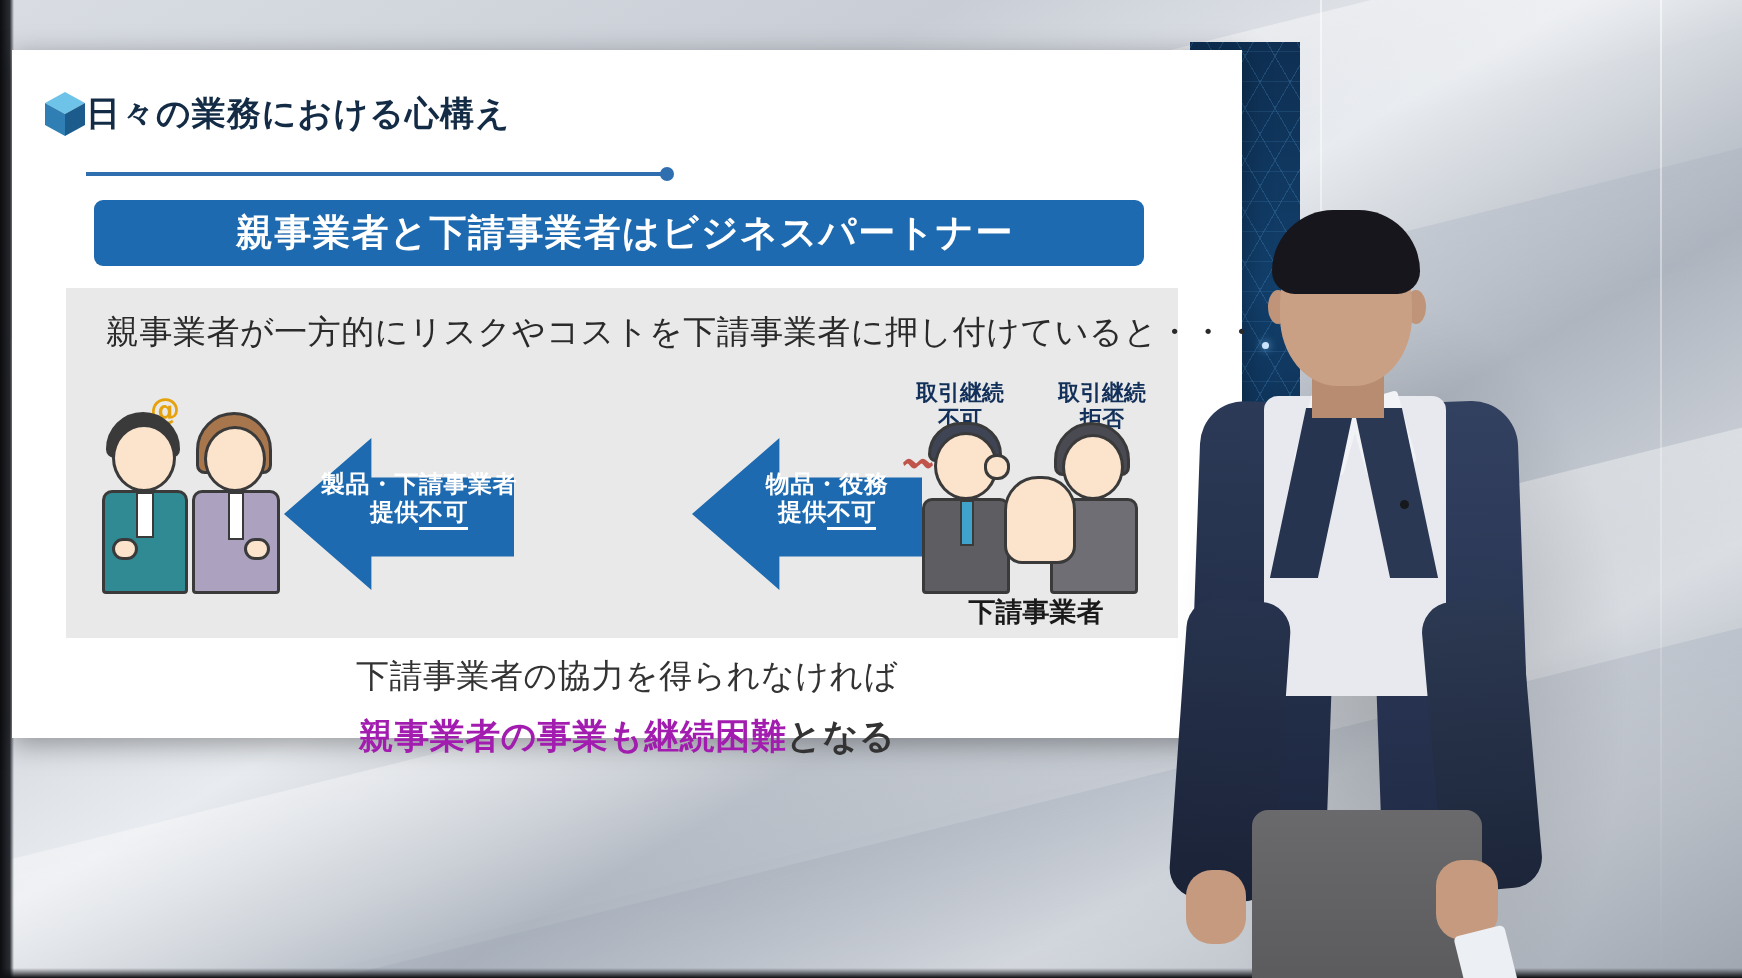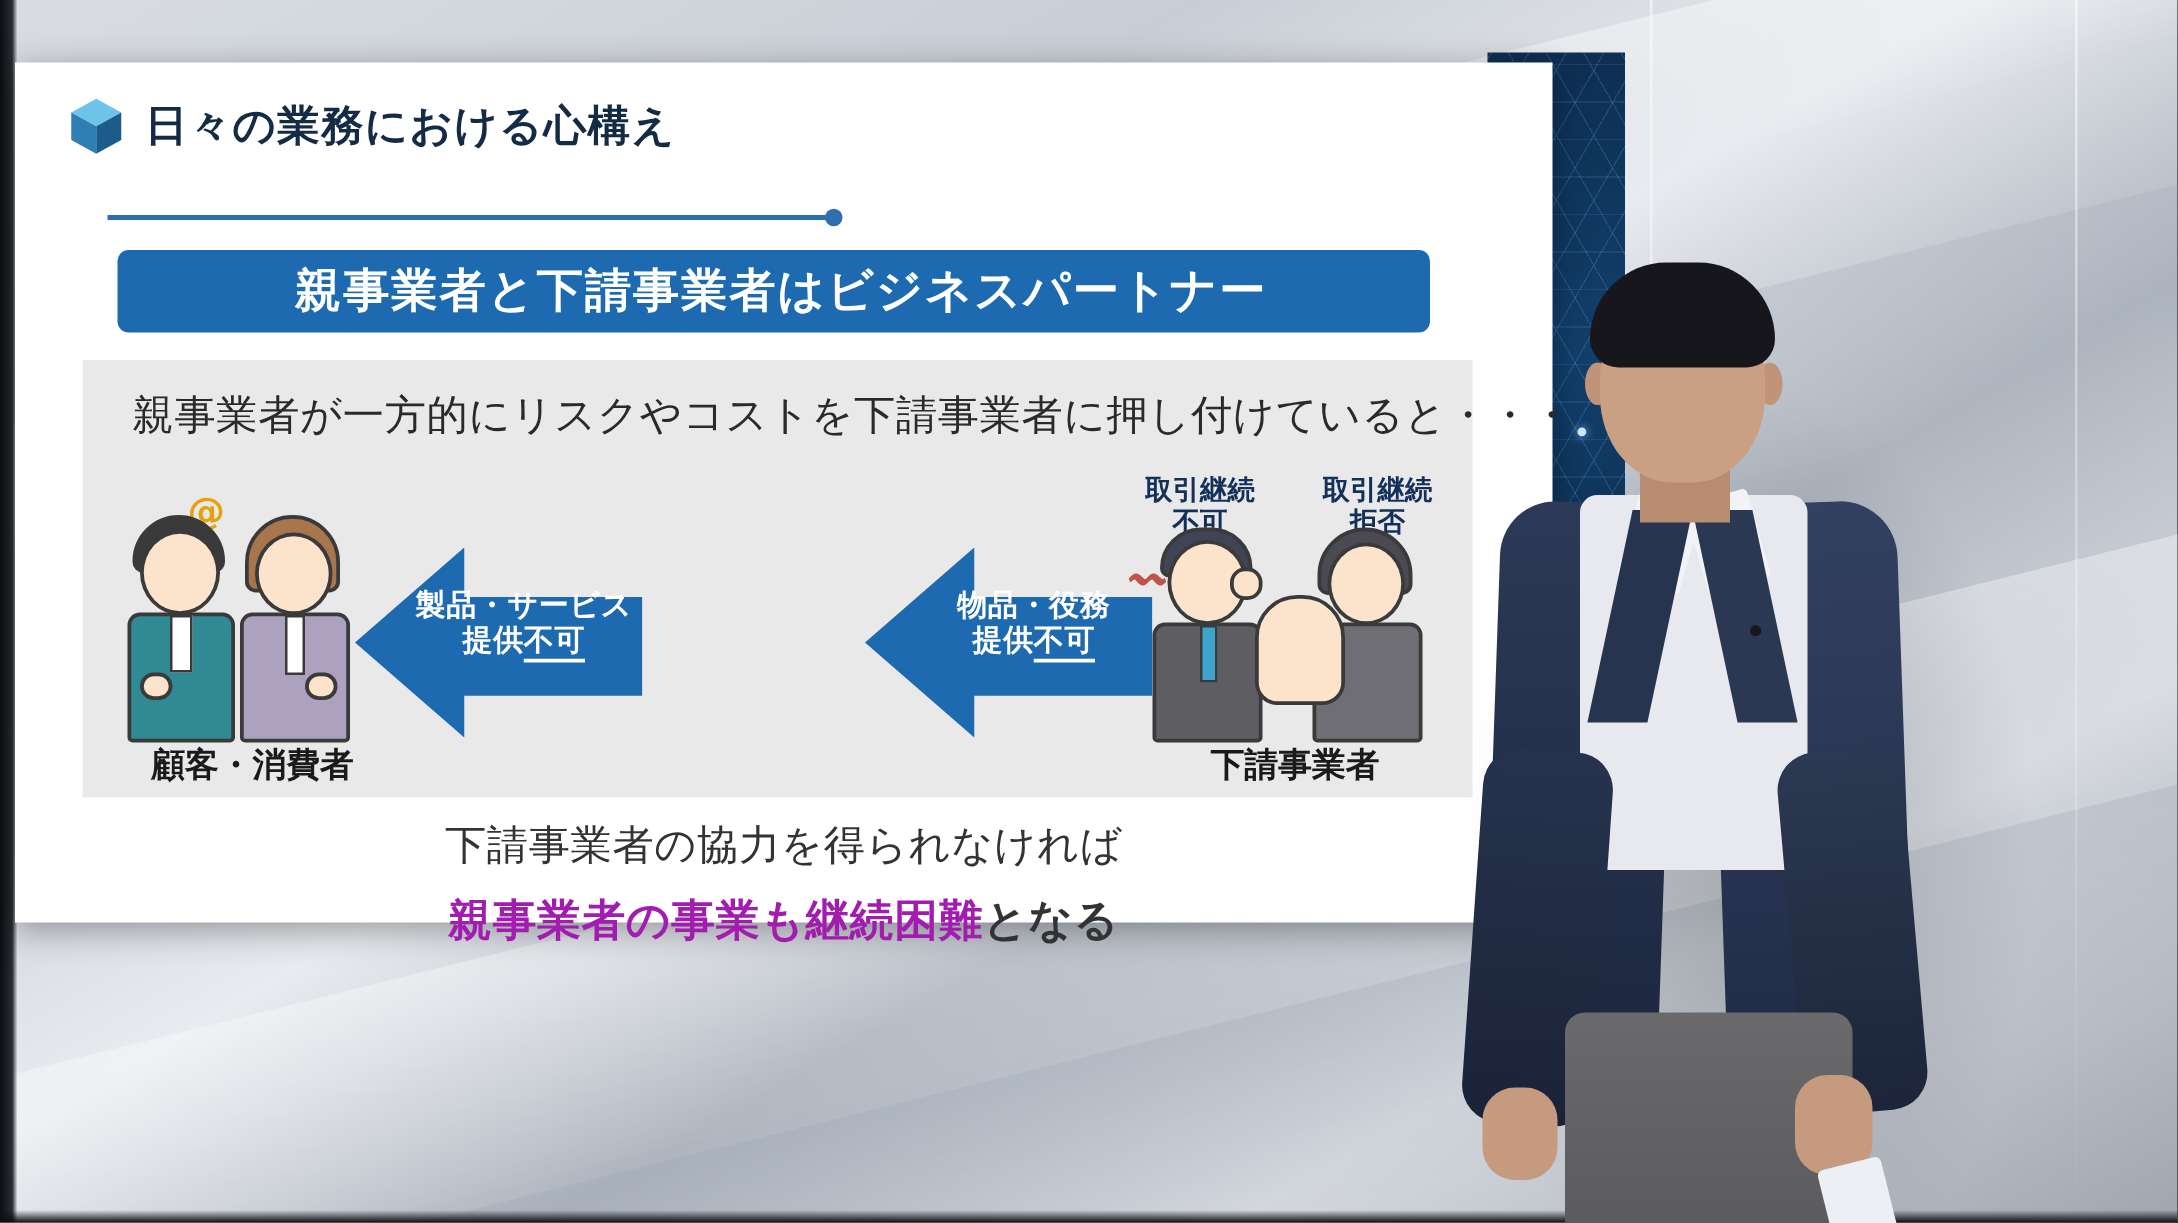--- a/index.html
+++ b/index.html
@@ -61,22 +61,22 @@
 
   
   .slide {
     position: absolute; left: 12px; top: 50px; width: 1230px; height: 688px;
     background: #ffffff;
     box-shadow: 0 6px 26px rgba(0,0,0,.35);
   }
 
   
   .slide-header {
-    position: absolute; left: 44px; top: 28px; width: 650px; height: 72px;
-    display: flex; align-items: flex-start; gap: 18px;
+    position: absolute; left: 32px; top: 28px; width: 650px; height: 72px;
+    display: flex; align-items: center; 
   }
   .cube-icon { width: 42px; height: 46px; flex: 0 0 auto; }
   .header-title {
     font-size: 34px; font-weight: 700; color: #132b45; letter-spacing: 1px;
     white-space: nowrap;
   }
   .header-rule {
     position: absolute; left: 74px; top: 122px; width: 580px; height: 4px;
     background: #2f6fb0;
   }
@@ -270,21 +270,21 @@
   <div class="banner">
     <div class="banner-text">親事業者と下請事業者はビジネスパートナー</div>
   </div>
 
   <div class="panel">
     <div class="panel-lead">親事業者が一方的にリスクやコストを下請事業者に押し付けていると・・・</div>
   </div>
 
   <div class="arrow arrow-1"></div>
   <div class="arrow-label l1">
-    <span>製品・サービス</span><br>
+    <span>製品・下請事業者</span><br>
     <span>提供</span><span class="u">不可</span>
   </div>
 
   <div class="arrow arrow-2"></div>
   <div class="arrow-label l2">
     <span>物品・役務</span><br>
     <span>提供</span><span class="u">不可</span>
   </div>
 
   <div class="badge-row">
@@ -305,21 +305,20 @@
     <div class="toon t-head" style="left:12px; top:26px; width:64px;  height:68px;"></div>
     <div class="toon t-body" style="left:2px;  top:92px; width:86px;  height:104px; background:#2f8a94;"></div>
     <div class="toon" style="left:36px; top:94px; width:18px; height:46px; background:#fff; border:2px solid #3a3a3a;"></div>
     <div class="toon t-hand" style="left:12px; top:140px; width:26px; height:22px;"></div>
 
     <div class="toon t-hair" style="left:96px; top:14px; width:76px; height:62px; background:#a8764c;"></div>
     <div class="toon t-head" style="left:104px; top:28px; width:62px; height:66px;"></div>
     <div class="toon t-body" style="left:92px; top:92px; width:88px; height:104px; background:#aca2c0;"></div>
     <div class="toon" style="left:128px; top:94px; width:16px; height:48px; background:#fff; border:2px solid #3a3a3a;"></div>
     <div class="toon t-hand" style="left:144px; top:140px; width:26px; height:22px;"></div>
-    <div class="fig-caption">顧客・消費者</div>
   </div>
 
 
   <div class="fig-group g-sub">
     <div class="squig" style="left:-8px; top:42px; color:#c0534a; font-size:28px;">〰</div>
 
     <div class="toon t-hair" style="left:16px; top:24px; width:74px; height:40px; background:#3f4554;"></div>
     <div class="toon t-head" style="left:22px; top:34px; width:64px; height:68px;"></div>
     <div class="toon t-body" style="left:10px; top:100px; width:88px; height:96px; background:#5e5e62;"></div>
     <div class="toon" style="left:48px; top:102px; width:14px; height:46px; background:#3fa3cc; border:2px solid #3a3a3a;"></div>

